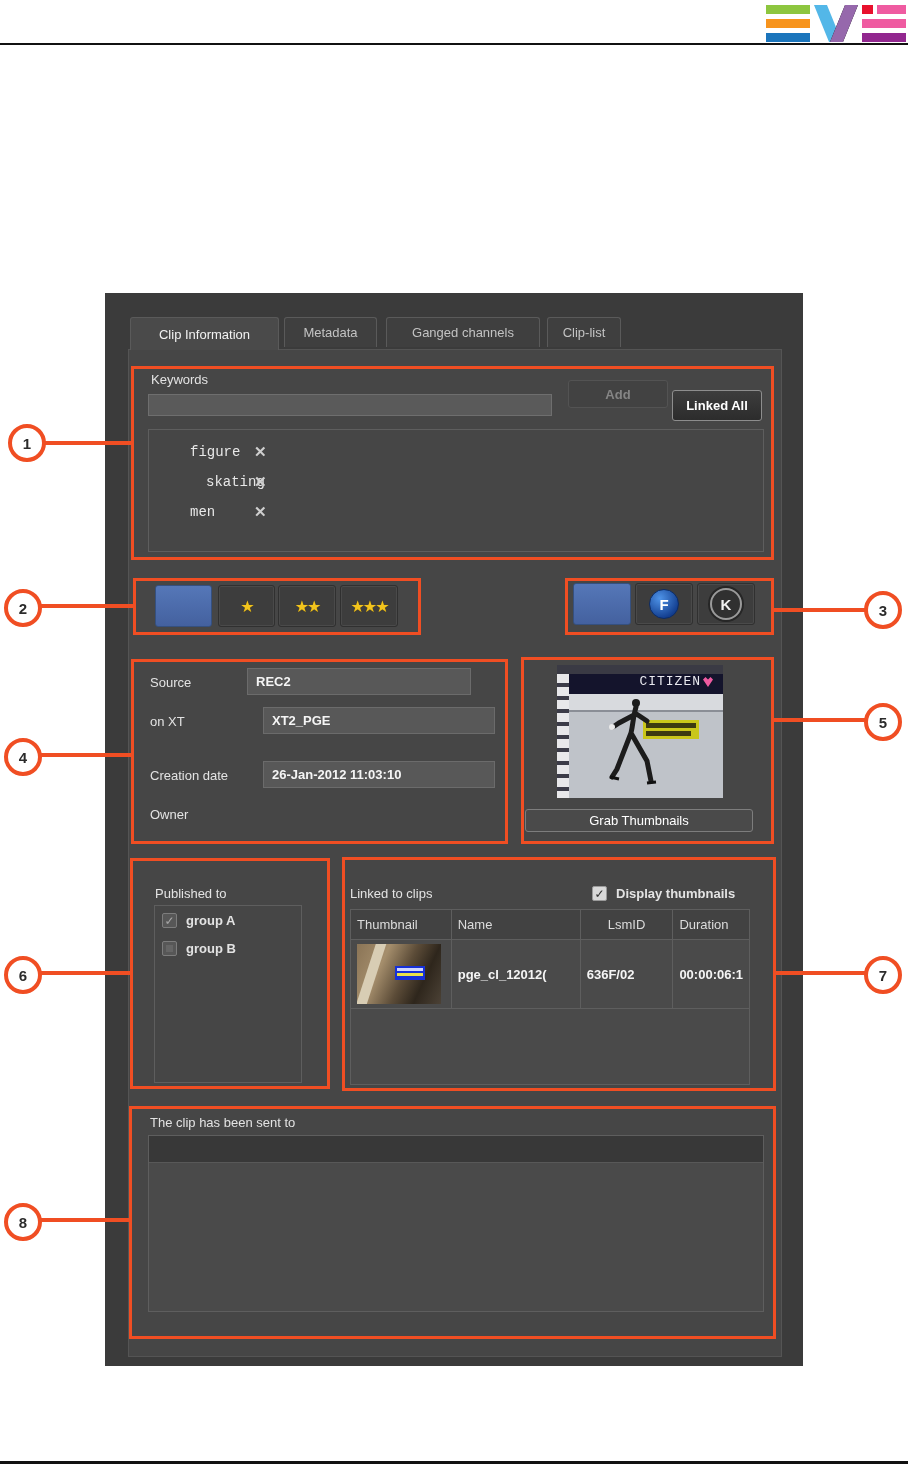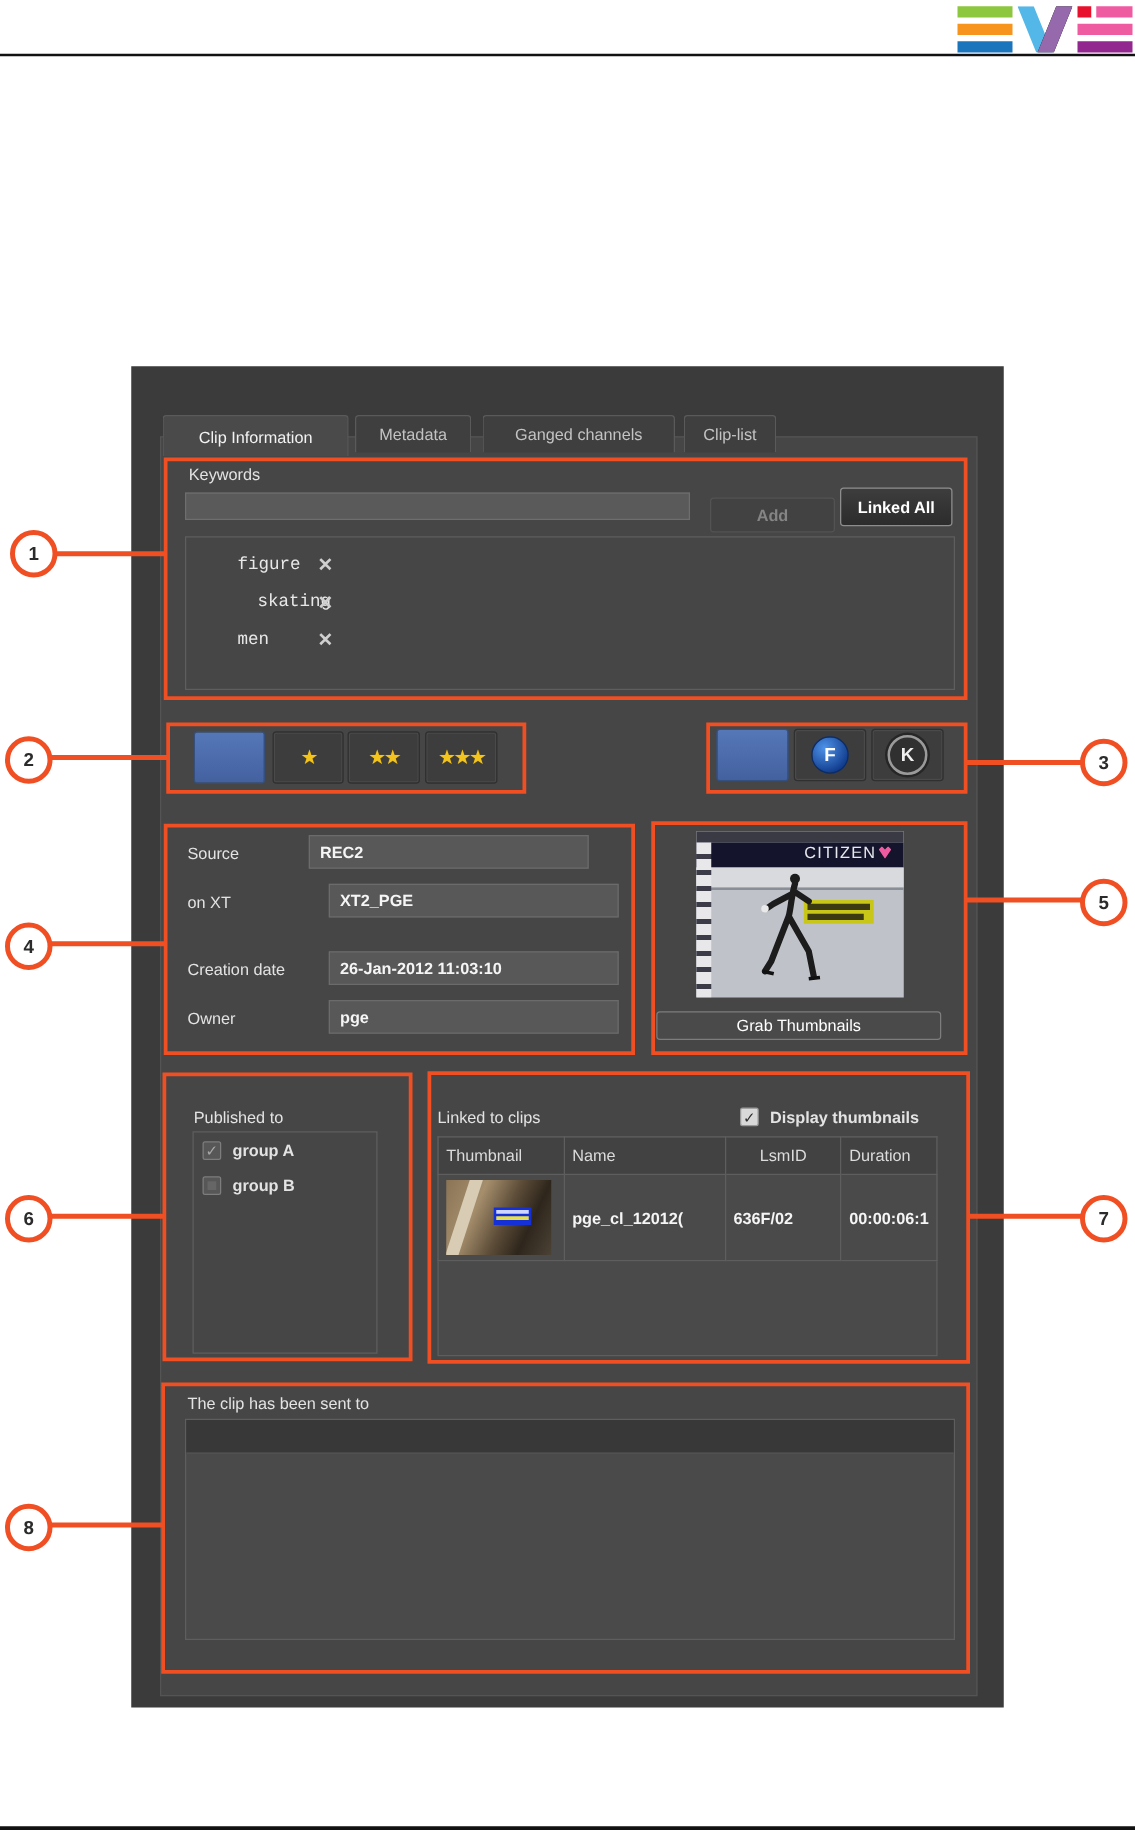--- a/index.html
+++ b/index.html
@@ -9,21 +9,21 @@
   .rule{background:#111;}
 
   
   .logo-bar{position:absolute;height:9px;}
   
   #panel{left:105px;top:293px;width:698px;height:1073px;background:#3b3b3b;}
   #content{left:128px;top:349px;width:654px;height:1008px;background:#464646;border:1px solid #545454;box-sizing:border-box;}
 
   .tab{position:absolute;top:317px;height:30px;box-sizing:border-box;border:1px solid #5a5a5a;border-bottom:none;
        border-radius:3px 3px 0 0;color:#c3c3c3;font-size:13px;display:flex;align-items:center;justify-content:center;
-       background:#3f3f3f;margin-top:15px;}
+       background:#3f3f3f;}
   .tab.active{background:#4a4a4a;color:#f2f2f2;height:33px;z-index:3;}
 
   .obox{position:absolute;border:3px solid #f04e23;box-sizing:border-box;z-index:5;}
   .oline{position:absolute;height:4px;background:#f04e23;z-index:5;}
   .ocircle{position:absolute;width:30px;height:30px;border:4px solid #f04e23;border-radius:50%;background:#fff;
            color:#2b2b2b;font-size:15px;font-weight:bold;display:flex;align-items:center;justify-content:center;z-index:6;}
 
   .lbl{position:absolute;color:#e3e3e3;font-size:13px;white-space:nowrap;}
   .field{position:absolute;background:#585858;border:1px solid #6b6b6b;box-sizing:border-box;color:#f5f5f5;
          font-size:13px;font-weight:bold;display:flex;align-items:center;padding-left:8px;}
@@ -103,21 +103,21 @@
   <div class="tab" style="left:386px;width:154px;">
     <span>Ganged channels</span>
   </div>
   <div class="tab" style="left:547px;width:74px;">
     <span>Clip-list</span>
   </div>
 
   <div class="obox" style="left:131px;top:366px;width:643px;height:194px;"></div>
   <div class="lbl" style="left:151px;top:372px;">Keywords</div>
   <input class="abs" style="left: 148px; top: 394px; width: 404px; height: 22px; background: rgb(90, 90, 90); border: 1px solid rgb(110, 110, 110); box-sizing: border-box; color: rgb(238, 238, 238); font-size: 13px; padding: 0px 6px; font-family: &quot;Liberation Sans&quot;, sans-serif;" value="">
-  <div class="btn btn-dim" style="left:568px;top:398px;width:100px;height:28px;">
+  <div class="btn btn-dim" style="left:568px;top:380px;width:100px;height:28px;">
     <span>Add</span>
   </div>
   <div class="btn btn-strong" style="left:672px;top:390px;width:90px;height:31px;">
     <span>Linked All</span>
   </div>
   <div class="groupbox" style="left:148px;top:429px;width:616px;height:123px;"></div>
   <div class="kwitem" style="left:190px;top:444px;">figure</div>
   <div class="kwx" style="left:254px;top:443px;">✕</div>
   <div class="kwitem" style="left:206px;top:474px;">skating</div>
   <div class="kwx" style="left:254px;top:473px;">✕</div>
@@ -146,27 +146,26 @@
   </div>
 
   <div class="obox" style="left:131px;top:659px;width:377px;height:185px;"></div>
   <div class="lbl" style="left:150px;top:675px;">Source</div>
   <div class="field" style="left:247px;top:668px;width:224px;height:27px;">REC2</div>
   <div class="lbl" style="left:150px;top:714px;">on XT</div>
   <div class="field" style="left:263px;top:707px;width:232px;height:27px;">XT2_PGE</div>
   <div class="lbl" style="left:150px;top:768px;">Creation date</div>
   <div class="field" style="left:263px;top:761px;width:232px;height:27px;">26-Jan-2012 11:03:10</div>
   <div class="lbl" style="left:150px;top:807px;">Owner</div>
-  <div class="field" style="left:263px;top:800px;width:232px;height:27px;">pge</div>
 
   <div class="obox" style="left:521px;top:657px;width:253px;height:187px;"></div>
   <div class="abs" style="left:557px;top:665px;width:166px;height:133px;overflow:hidden;background:#bfc3c9;">
     <div class="abs" style="left:0;top:0;width:166px;height:9px;background:#3a3a44;"></div>
     <div class="abs" style="left:0;top:9px;width:166px;height:20px;background:#14142c;color:#e8e8ee;
-         font-family:Liberation Sans, sans-serif;font-size:13px;letter-spacing:1px;text-align:right;padding-right:22px;box-sizing:border-box;">CITIZEN</div>
+         font-family:Liberation Mono, monospace;font-size:13px;letter-spacing:1px;text-align:right;padding-right:22px;box-sizing:border-box;">CITIZEN</div>
     <div class="abs" style="left:146px;top:12px;width:10px;height:10px;background:#ef5ba1;clip-path:polygon(50% 100%,0 25%,25% 0,50% 25%,75% 0,100% 25%);"></div>
     <div class="abs" style="left:0;top:29px;width:166px;height:16px;background:#d8dade;"></div>
     <div class="abs" style="left:0;top:45px;width:166px;height:2px;background:#8a8e96;"></div>
     <div class="abs" style="left:0;top:9px;width:12px;height:124px;background:repeating-linear-gradient(#e8e8ea 0 9px,#3c3c48 9px 13px);"></div>
     <div class="abs" style="left:86px;top:55px;width:56px;height:19px;background:#c9c61a;">
       <div style="margin:3px 3px 0 3px;height:5px;background:#3c3a10;"></div>
       <div style="margin:3px 8px 0 3px;height:5px;background:#3c3a10;"></div>
     </div>
     <svg class="abs" style="left:0;top:0;" width="166" height="133" viewBox="0 0 166 133">
       <circle cx="79" cy="38" r="4" fill="#1c1c1c"></circle>

